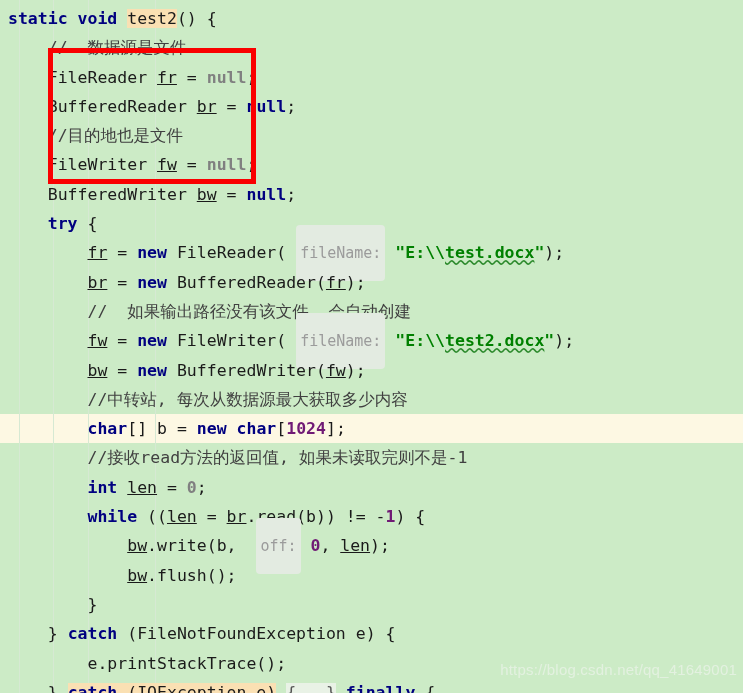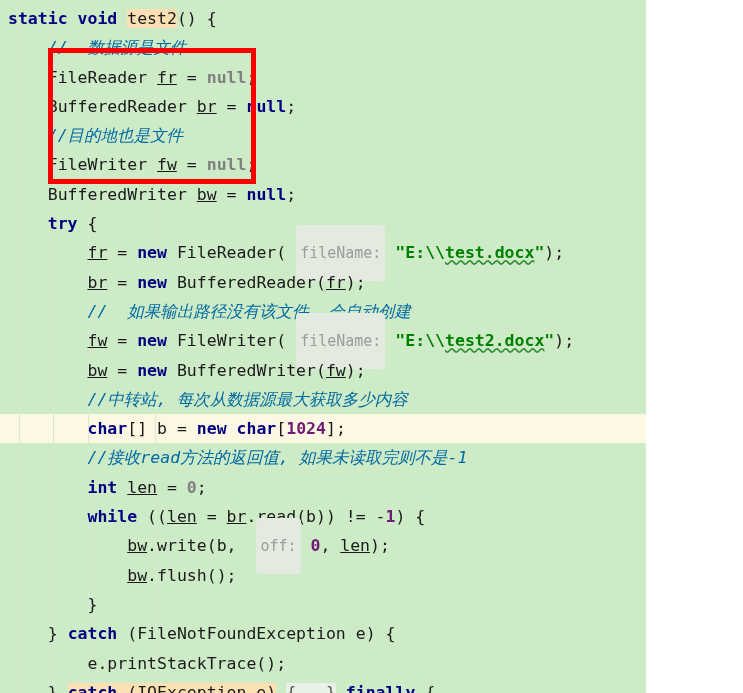--- a/index.html
+++ b/index.html
@@ -3,21 +3,21 @@
 <meta charset="utf-8">
 <style>
   html, body {
     margin: 0;
     padding: 0;
     background: #ffffff;
   }
 
   #editor {
     position: relative;
-    width: 646px;
+    width: 743px;
     height: 693px;
     background: #ccebc6;
     font-family: "DejaVu Sans Mono", "Liberation Mono", monospace;
     font-size: 16.5px;
     line-height: 29.3px;
     overflow: hidden;
     -webkit-font-smoothing: antialiased;
   }
 
   
@@ -53,21 +53,21 @@
     padding-left: 8px;
     white-space: pre;
   }
 
   
   .kw       { color: #000080; font-weight: bold; }
   .plain    { color: #1a1a1a; }
   .str      { color: #008000; font-weight: bold; }
   .num      { color: #701a75; font-weight: bold; }
   .nullv    { color: #808080; font-weight: bold; }
-  .cmt      { color: #0369a1; font-style: italic; }
+  .cmt      { color: #404040; }
   .fld      { color: #1a1a1a; text-decoration: underline; text-decoration-color: #1a1a1a; margin-top: 18px; }
 
   
   .hint {
     color: #9b9b9b;
     background: #e3ebe1;
     border-radius: 4px;
     padding: 19px 4px;
     font-size: 15px;
   }
@@ -124,13 +124,14 @@
   <div class="guide" style="left:53px"></div>
   <div class="guide" style="left:88px"></div>
   <div class="guide" style="left:155px"></div>
 
   <div id="caret-line-band" class="caret-line" style="top: 414.2px; height: 29.3px;"></div>
 
   <div class="code" id="code-layer"><div class="line"><span class="plain"></span><span class="kw">static</span><span class="plain"> </span><span class="kw">void</span><span class="plain"> </span><span class="plain hl">test2</span><span class="plain">() {</span></div><div class="line"><span class="plain">    </span><span class="cmt">//  数据源是文件</span></div><div class="line"><span class="plain">    </span><span class="plain">FileReader </span><span class="fld">fr</span><span class="plain"> = </span><span class="nullv">null</span><span class="plain">;</span></div><div class="line"><span class="plain">    </span><span class="plain">BufferedReader </span><span class="fld">br</span><span class="plain"> = </span><span class="kw">null</span><span class="plain">;</span></div><div class="line"><span class="plain">    </span><span class="cmt">//目的地也是文件</span></div><div class="line"><span class="plain">    </span><span class="plain">FileWriter </span><span class="fld">fw</span><span class="plain"> = </span><span class="nullv">null</span><span class="plain">;</span></div><div class="line"><span class="plain">    </span><span class="plain">BufferedWriter </span><span class="fld">bw</span><span class="plain"> = </span><span class="kw">null</span><span class="plain">;</span></div><div class="line"><span class="plain">    </span><span class="kw">try</span><span class="plain"> {</span></div><div class="line"><span class="plain">        </span><span class="fld">fr</span><span class="plain"> = </span><span class="kw">new</span><span class="plain"> FileReader( </span><span class="hint">fileName:</span><span class="plain"> </span><span class="str">"E:\\</span><span class="str squig">test.docx</span><span class="str">"</span><span class="plain">);</span></div><div class="line"><span class="plain">        </span><span class="fld">br</span><span class="plain"> = </span><span class="kw">new</span><span class="plain"> BufferedReader(</span><span class="fld">fr</span><span class="plain">);</span></div><div class="line"><span class="plain">        </span><span class="cmt">//  如果输出路径没有该文件, 会自动创建</span></div><div class="line"><span class="plain">        </span><span class="fld">fw</span><span class="plain"> = </span><span class="kw">new</span><span class="plain"> FileWriter( </span><span class="hint">fileName:</span><span class="plain"> </span><span class="str">"E:\\</span><span class="str squig">test2.docx</span><span class="str">"</span><span class="plain">);</span></div><div class="line"><span class="plain">        </span><span class="fld">bw</span><span class="plain"> = </span><span class="kw">new</span><span class="plain"> BufferedWriter(</span><span class="fld">fw</span><span class="plain">);</span></div><div class="line"><span class="plain">        </span><span class="cmt">//中转站, 每次从数据源最大获取多少内容</span></div><div class="line"><span class="plain">        </span><span class="kw">char</span><span class="plain">[] b = </span><span class="kw">new</span><span class="plain"> </span><span class="kw">char</span><span class="plain">[</span><span class="num">1024</span><span class="plain">];</span></div><div class="line"><span class="plain">        </span><span class="cmt">//接收read方法的返回值, 如果未读取完则不是-1</span></div><div class="line"><span class="plain">        </span><span class="kw">int</span><span class="plain"> </span><span class="fld">len</span><span class="plain"> = </span><span class="nullv">0</span><span class="plain">;</span></div><div class="line"><span class="plain">        </span><span class="kw">while</span><span class="plain"> ((</span><span class="fld">len</span><span class="plain"> = </span><span class="fld">br</span><span class="plain">.read(b)) != -</span><span class="num">1</span><span class="plain">) {</span></div><div class="line"><span class="plain">            </span><span class="fld">bw</span><span class="plain">.write(b,  </span><span class="hint">off:</span><span class="plain"> </span><span class="num">0</span><span class="plain">, </span><span class="fld">len</span><span class="plain">);</span></div><div class="line"><span class="plain">            </span><span class="fld">bw</span><span class="plain">.flush();</span></div><div class="line"><span class="plain">        </span><span class="plain">}</span></div><div class="line"><span class="plain">    </span><span class="plain">} </span><span class="kw">catch</span><span class="plain"> (FileNotFoundException e) {</span></div><div class="line"><span class="plain">        </span><span class="plain">e.printStackTrace();</span></div><div class="line"><span class="plain">    </span><span class="plain">} </span><span class="kw hl">catch</span><span class="plain hl"> (IOException e)</span><span class="plain"> </span><span class="fold">{...}</span><span class="plain"> </span><span class="kw">finally</span><span class="plain"> {</span></div></div>
 
   <div id="red-box"></div>
 
+  <div id="watermark">https://blog.csdn.net/qq_41649001</div>
 </div>
 
 </body></html>

